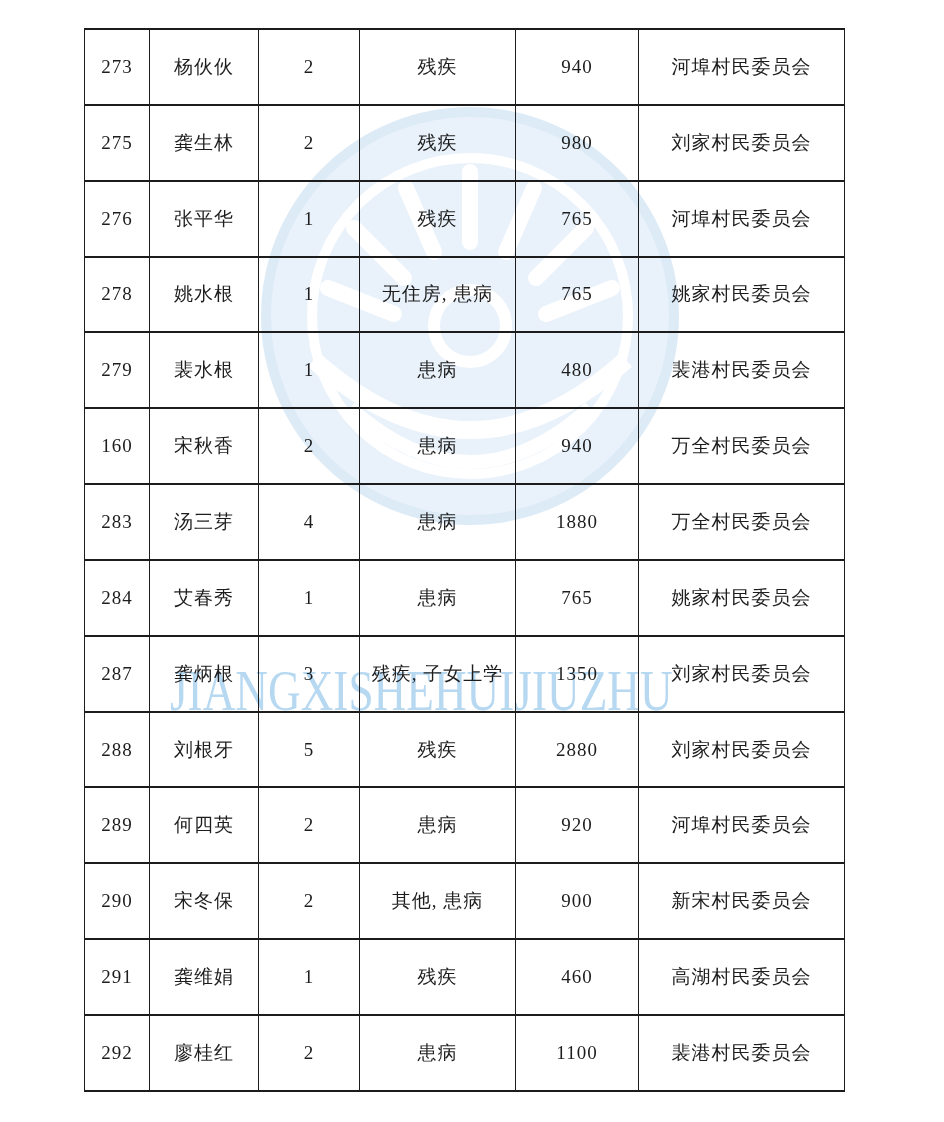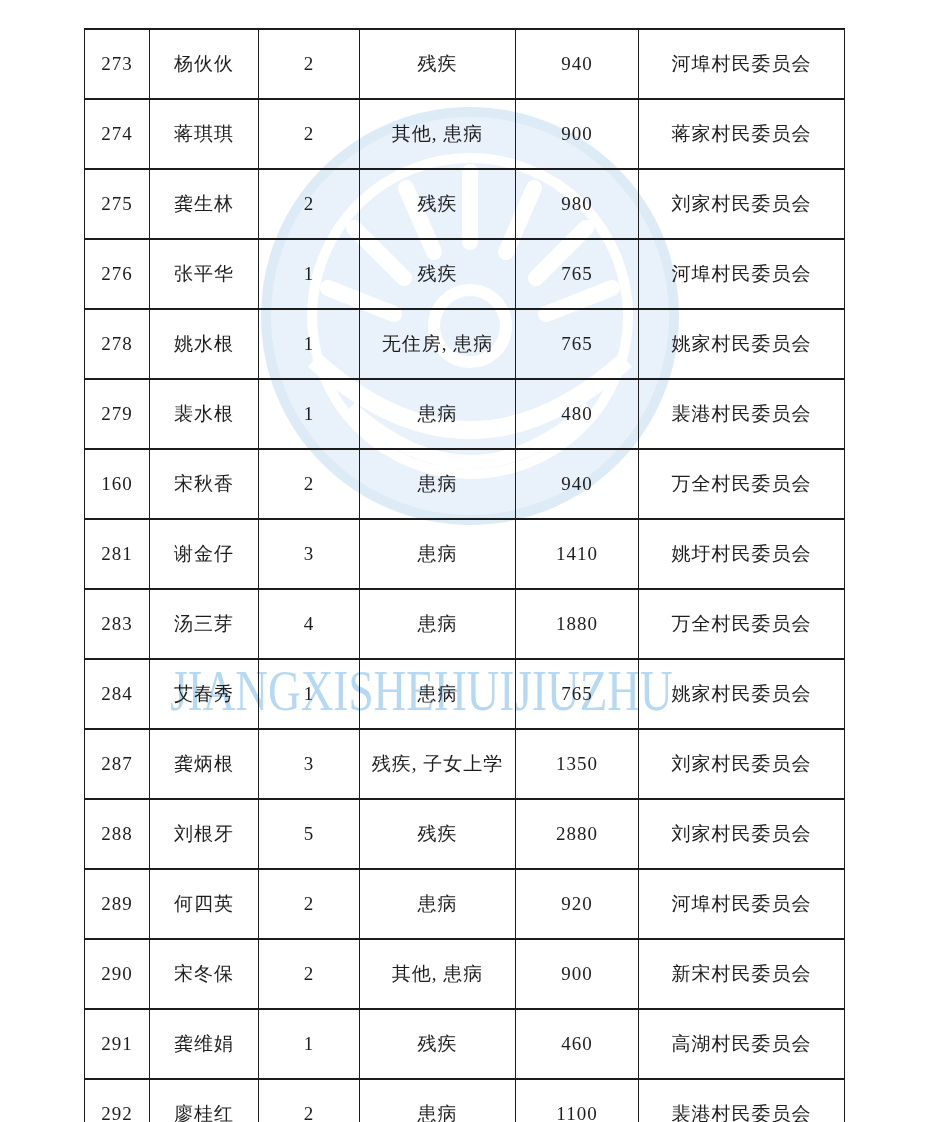--- a/index.html
+++ b/index.html
@@ -119,28 +119,20 @@
     <tbody id="table-body">
         <tr>
           <td>273</td>
           <td>杨伙伙</td>
           <td>2</td>
           <td>残疾</td>
           <td>940</td>
           <td>河埠村民委员会</td>
         </tr>
         <tr>
-          <td>274</td>
-          <td>蒋琪琪</td>
-          <td>2</td>
-          <td>其他, 患病</td>
-          <td>900</td>
-          <td>蒋家村民委员会</td>
-        </tr>
-        <tr>
           <td>275</td>
           <td>龚生林</td>
           <td>2</td>
           <td>残疾</td>
           <td>980</td>
           <td>刘家村民委员会</td>
         </tr>
         <tr>
           <td>276</td>
           <td>张平华</td>
@@ -165,28 +157,20 @@
           <td>480</td>
           <td>裴港村民委员会</td>
         </tr>
         <tr>
           <td>160</td>
           <td>宋秋香</td>
           <td>2</td>
           <td>患病</td>
           <td>940</td>
           <td>万全村民委员会</td>
-        </tr>
-        <tr>
-          <td>281</td>
-          <td>谢金仔</td>
-          <td>3</td>
-          <td>患病</td>
-          <td>1410</td>
-          <td>姚圩村民委员会</td>
         </tr>
         <tr>
           <td>283</td>
           <td>汤三芽</td>
           <td>4</td>
           <td>患病</td>
           <td>1880</td>
           <td>万全村民委员会</td>
         </tr>
         <tr>

